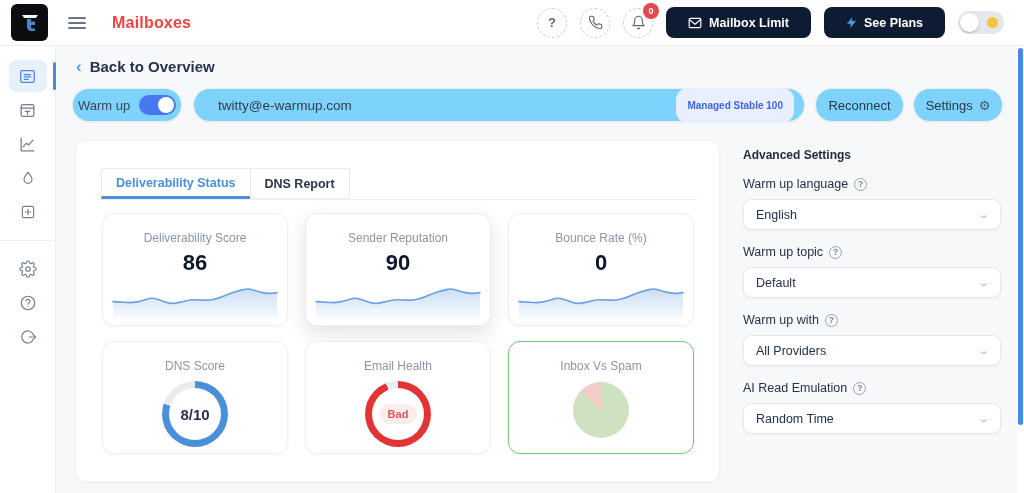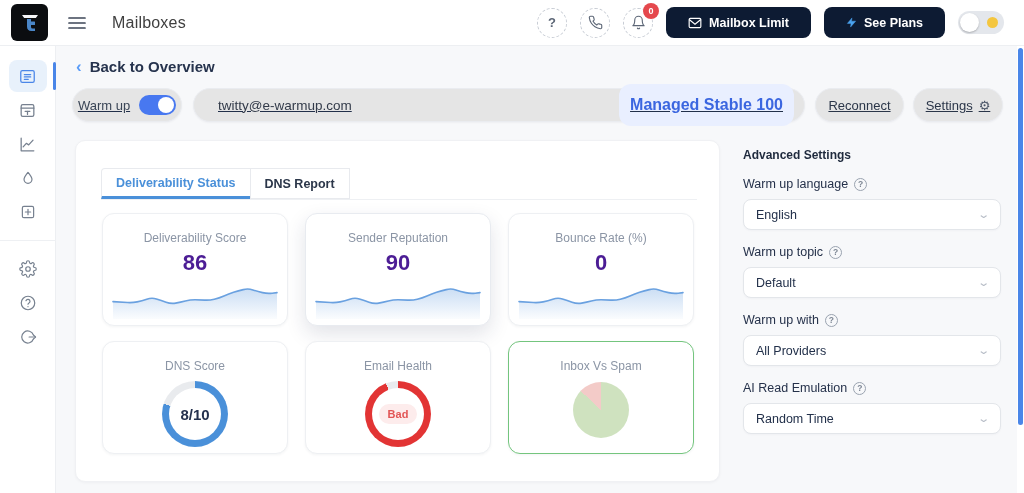--- a/index.html
+++ b/index.html
@@ -13,21 +13,21 @@
   .header {
     position:absolute; top:0; left:0; width:1024px; height:46px;
     background:#fff; border-bottom:1px solid #edeff2;
     display:flex; align-items:center; z-index:5;
   }
   .logo {
     width:37px; height:37px; margin-left:11px; background:#0b0d10;
     border-radius:6px; display:flex; align-items:center; justify-content:center;
   }
   .hamburger { margin-left:20px; cursor:pointer; display:flex; }
-  .header-title { margin-left:26px; font-size:16px; font-weight:normal; color:#404040; letter-spacing:.2px; }
+  .header-title { margin-left:26px; font-size:16px; font-weight:bold; color:#ef4444; letter-spacing:.2px; }
   .header-right { margin-left:auto; display:flex; align-items:center; gap:13px; padding-right:20px; }
   .dashed-circle {
     width:30px; height:30px; border:1px dashed #c7ccd4; border-radius:50%;
     display:flex; align-items:center; justify-content:center; position:relative;
     color:#5c6676; cursor:pointer; background:#fff;
   }
   .q-glyph::after { content:"?"; font-size:13px; font-weight:bold; color:#5c6676; }
   .bell-badge {
     position:absolute; top:-6px; right:-7px; min-width:16px; height:16px;
     border-radius:8px; color:#fff; font-size:9px; font-weight:bold;
@@ -56,35 +56,35 @@
   }
   .side-item.active { background:#e8f1fb; }
   .active-bar { position:absolute; right:-9px; top:2px; width:3px; height:28px; background:#4a86e8; border-radius:2px; }
   .side-divider { width:56px; height:1px; background:#eef0f3; margin:10px 0 12px; }
   .icon-stroke { stroke:#76808f; fill:none; stroke-width:1.6; stroke-linecap:round; stroke-linejoin:round; }
   .icon-stroke-blue { stroke:#4a86e8; fill:none; stroke-width:1.6; stroke-linecap:round; stroke-linejoin:round; }
   
   .back-row { position:absolute; left:76px; top:58px; display:flex; align-items:center; gap:8px; cursor:pointer; }
   .back-chevron { color:#5a9cf8; font-size:17px; font-weight:bold; line-height:1; }
   .back-label { font-size:15px; font-weight:bold; color:#26334d; }
-  .pill { background:#e5e5e5; border:1px solid #eaecf0; border-radius:17px; box-shadow:0 1px 2px rgba(25,35,60,.04);text-decoration:underline; }
+  .pill { background:#7dd3fc; border:1px solid #eaecf0; border-radius:17px; box-shadow:0 1px 2px rgba(25,35,60,.04); }
   .warmup-pill {
     position:absolute; left:72px; top:88px; width:110px; height:34px;
     display:flex; align-items:center; justify-content:center; gap:9px;
   }
   .warmup-label { font-size:13px; color:#3a4556; }
   .mini-toggle { width:37px; height:20px; border-radius:10px; position:relative; cursor:pointer; }
   .mini-knob { position:absolute; right:2px; top:2px; width:16px; height:16px; border-radius:50%; background:#fff; }
   .email-pill {
     position:absolute; left:193px; top:88px; width:612px; height:34px;
     display:flex; align-items:center; padding:0 10px 0 24px;
   }
   .email-text { font-size:13.5px; color:#333b4a; }
   .plan-badge {
-    margin-left:auto; font-size:16px; font-weight:bold; color:#3b66e0;
+    margin-left:auto; font-size:10px; font-weight:bold; color:#3b66e0;
     background:#e9efff; border-radius:12px; padding:12px 11px;
   }
   .reconnect-btn {
     position:absolute; left:815px; top:88px; width:89px; height:34px;
     font-family:inherit; font-size:13px; color:#2b3649; cursor:pointer;
     display:flex; align-items:center; justify-content:center;
   }
   .settings-btn {
     position:absolute; left:913px; top:88px; width:90px; height:34px;
     font-family:inherit; font-size:13px; color:#2b3649; cursor:pointer;
@@ -111,21 +111,21 @@
     column-gap:17px; row-gap:15px;
   }
   .stat-card {
     background:#fff; border:1px solid #eef0f3; border-radius:12px;
     box-shadow:0 1px 3px rgba(25,35,60,.05); position:relative;
     display:flex; flex-direction:column; align-items:center; overflow:hidden;
   }
   .stat-card.elevated { box-shadow:0 8px 20px rgba(30,40,80,.13); border-color:#e8ebf0; }
   .stat-card.green-border { border:1px solid #74c57e; }
   .stat-title { margin-top:17px; font-size:12px; color:#8b95a5; }
-  .stat-value { margin-top:5px; font-size:22px; font-weight:bold; color:#4c1d95; }
+  .stat-value { margin-top:5px; font-size:22px; font-weight:bold; color:#0f172a; }
   .spark-wrap { position:absolute; left:8px; right:8px; bottom:6px; height:44px; }
   .donut { width:66px; height:66px; border-radius:50%; margin-top:8px; display:flex; align-items:center; justify-content:center; }
   .donut-hole { width:52px; height:52px; border-radius:50%; background:#fff; display:flex; align-items:center; justify-content:center; }
   .donut-value { font-size:15px; font-weight:bold; color:#25314e; }
   .bad-pill { font-size:11px; font-weight:bold; color:#e25555; background:#fdecec; border-radius:10px; padding:4px 9px; }
   .pie { width:56px; height:56px; border-radius:50%; margin-top:9px; }
   
   .adv-panel { position:absolute; left:743px; top:148px; width:258px; }
   .adv-title { font-size:12px; font-weight:bold; color:#1f2a3d; margin-bottom:15px; }
   .field-label-row { display:flex; align-items:center; gap:6px; margin-bottom:8px; }

